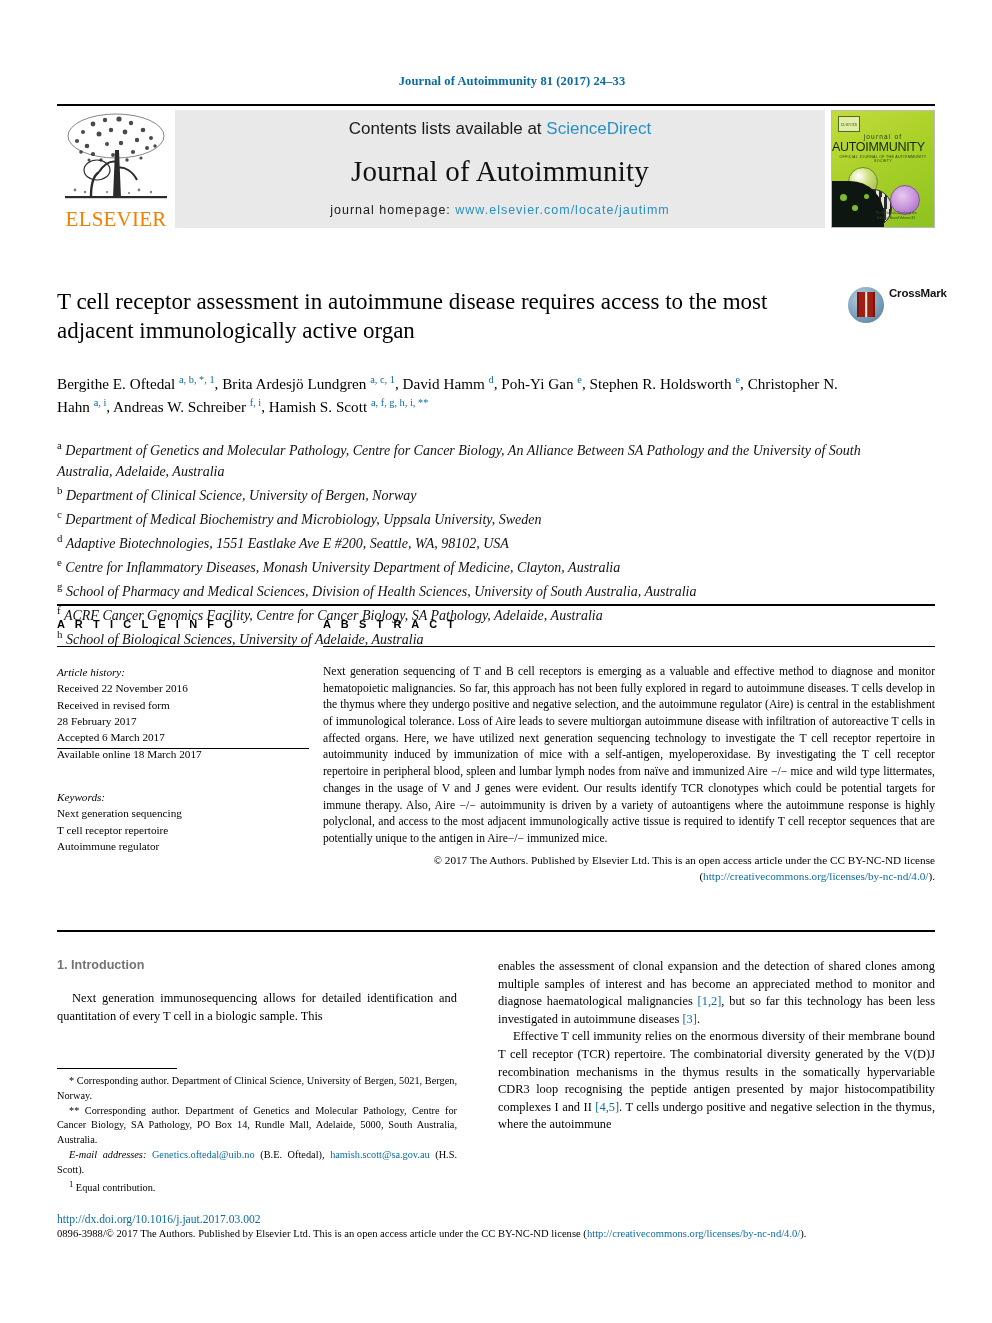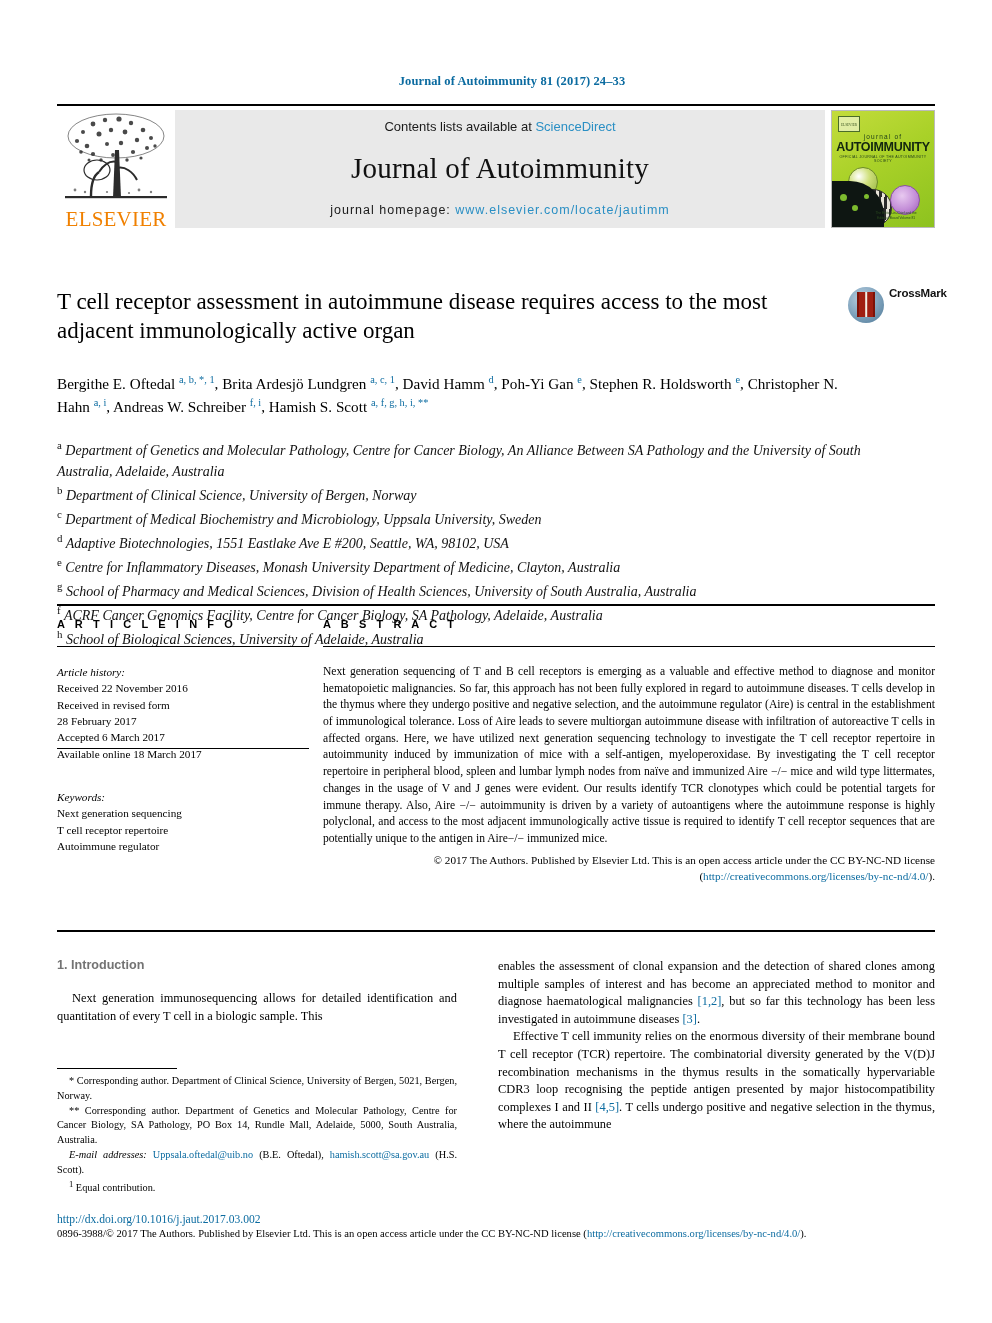--- a/index.html
+++ b/index.html
@@ -51,21 +51,21 @@
   .contents-cell {
     flex: 1 1 auto;
     background: #e9e9e9;
     margin: 4px 0 4px 0;
     display: flex; flex-direction: column;
     align-items: center; justify-content: space-between;
     padding: 9px 0 11px 0;
   }
   .contents-line {
     font-family: "Liberation Sans", sans-serif;
-    font-size: 13px; color: #1a1a1a;
+    font-size: 17px; color: #1a1a1a;
   }
   .contents-line .sd { color: #2a8fc4; }
   .journal-name {
     font-family: "Liberation Serif", serif;
     font-size: 29px; color: #111;
     letter-spacing: 0.2px;
   }
   .homepage-line {
     font-family: "Liberation Sans", sans-serif;
     font-size: 12.5px; color: #1a1a1a;
@@ -85,22 +85,22 @@
   }
   .cover-dark { position: absolute; left: -4px; bottom: -6px; width: 56px; height: 52px;
      background: #0e1612; border-radius: 0 34px 0 0; }
   .cover-dot { position:absolute; border-radius: 50%; }
   .cover-title1 {
      position: absolute; left: 0; right: 0; top: 22px; text-align: center;
      font-family: "Liberation Sans", sans-serif; font-size: 6.5px;
      color: #1b3a17; letter-spacing: 1.2px;
   }
   .cover-title2 {
-     position: absolute; left: 0; right: 0; top: 29px; text-align: center;
-     font-family: "Liberation Sans", sans-serif; font-size: 12.5px; font-weight: bold;
+     position: absolute; left: 0; right: 0; top: 29px; text-align: left;
+     font-family: "Liberation Sans", sans-serif; font-size: 12.5px; font-weight: normal;
      color: #12260f; letter-spacing: -0.3px;
   }
   .cover-sub {
      position: absolute; left: 0; right: 0; top: 44px; text-align: center;
      font-family: "Liberation Sans", sans-serif; font-size: 3.6px;
      color: #24401d; letter-spacing: 0.3px;
   }
   .cover-elsevier {
      position: absolute; left: 6px; top: 5px; width: 22px; height: 16px;
      border: 0.8px solid #4a6b2a; background: rgba(255,255,255,0.55);
@@ -397,21 +397,21 @@
   <div class="footnotes">
     <div class="fn-rule"></div>
     <p class="fn-ind">
       <span>*</span><span> Corresponding author. Department of Clinical Science, University of Bergen, 5021, Bergen, Norway.</span>
     </p>
     <p class="fn-ind">
       <span>**</span><span> Corresponding author. Department of Genetics and Molecular Pathology, Centre for Cancer Biology, SA Pathology, PO Box 14, Rundle Mall, Adelaide, 5000, South Australia, Australia.</span>
     </p>
     <p class="fn-ind">
       <span class="fn-ital">E-mail addresses:</span>
-      <span class="lnk">Uppsala.oftedal@uib.no</span><span> (B.E. Oftedal), </span><span class="lnk">hamish.scott@sa.gov.au</span><span> (H.S. Scott).</span>
+      <span class="lnk">Genetics.oftedal@uib.no</span><span> (B.E. Oftedal), </span><span class="lnk">hamish.scott@sa.gov.au</span><span> (H.S. Scott).</span>
     </p>
     <p class="fn-ind">
       <sup>1</sup><span> Equal contribution.</span>
     </p>
   </div>
 
   <div class="doi-block">
     <div class="doi-line">http://dx.doi.org/10.1016/j.jaut.2017.03.002</div>
     <div class="issn-line">
       <span>0896-3988/© 2017 The Authors. Published by Elsevier Ltd. This is an open access article under the CC BY-NC-ND license (</span><span class="lnk">http://creativecommons.org/licenses/by-nc-nd/4.0/</span><span>).</span>

